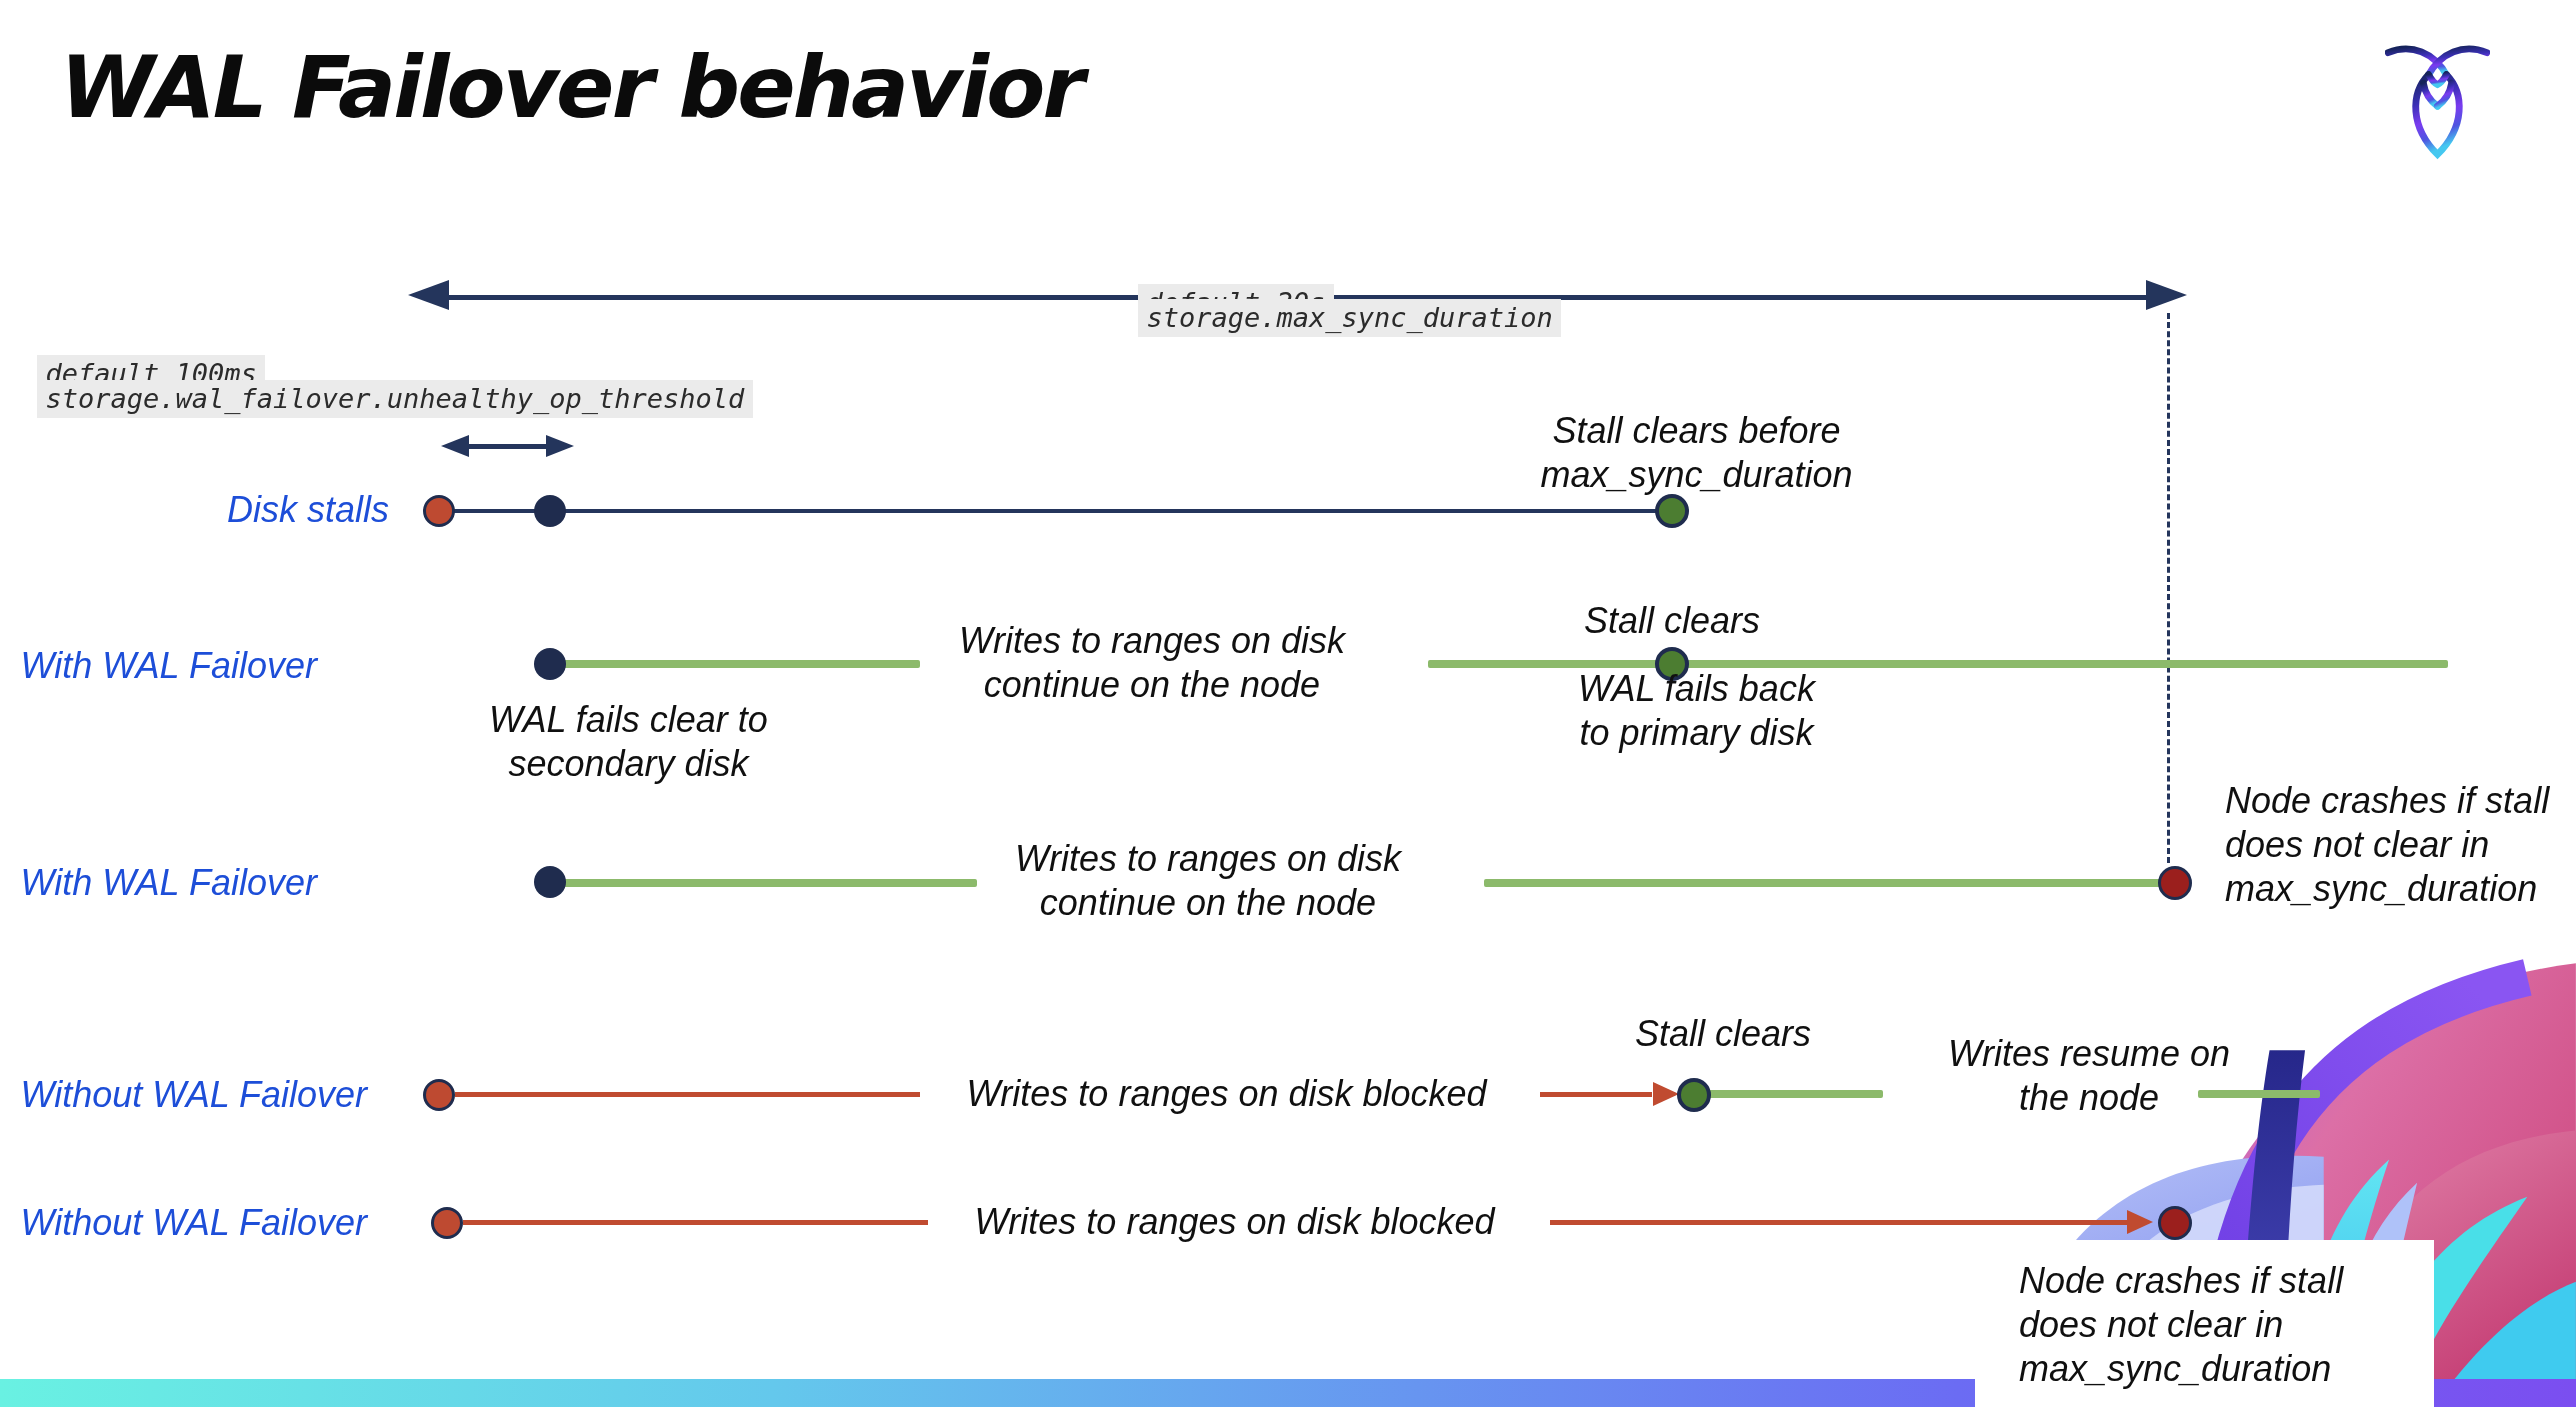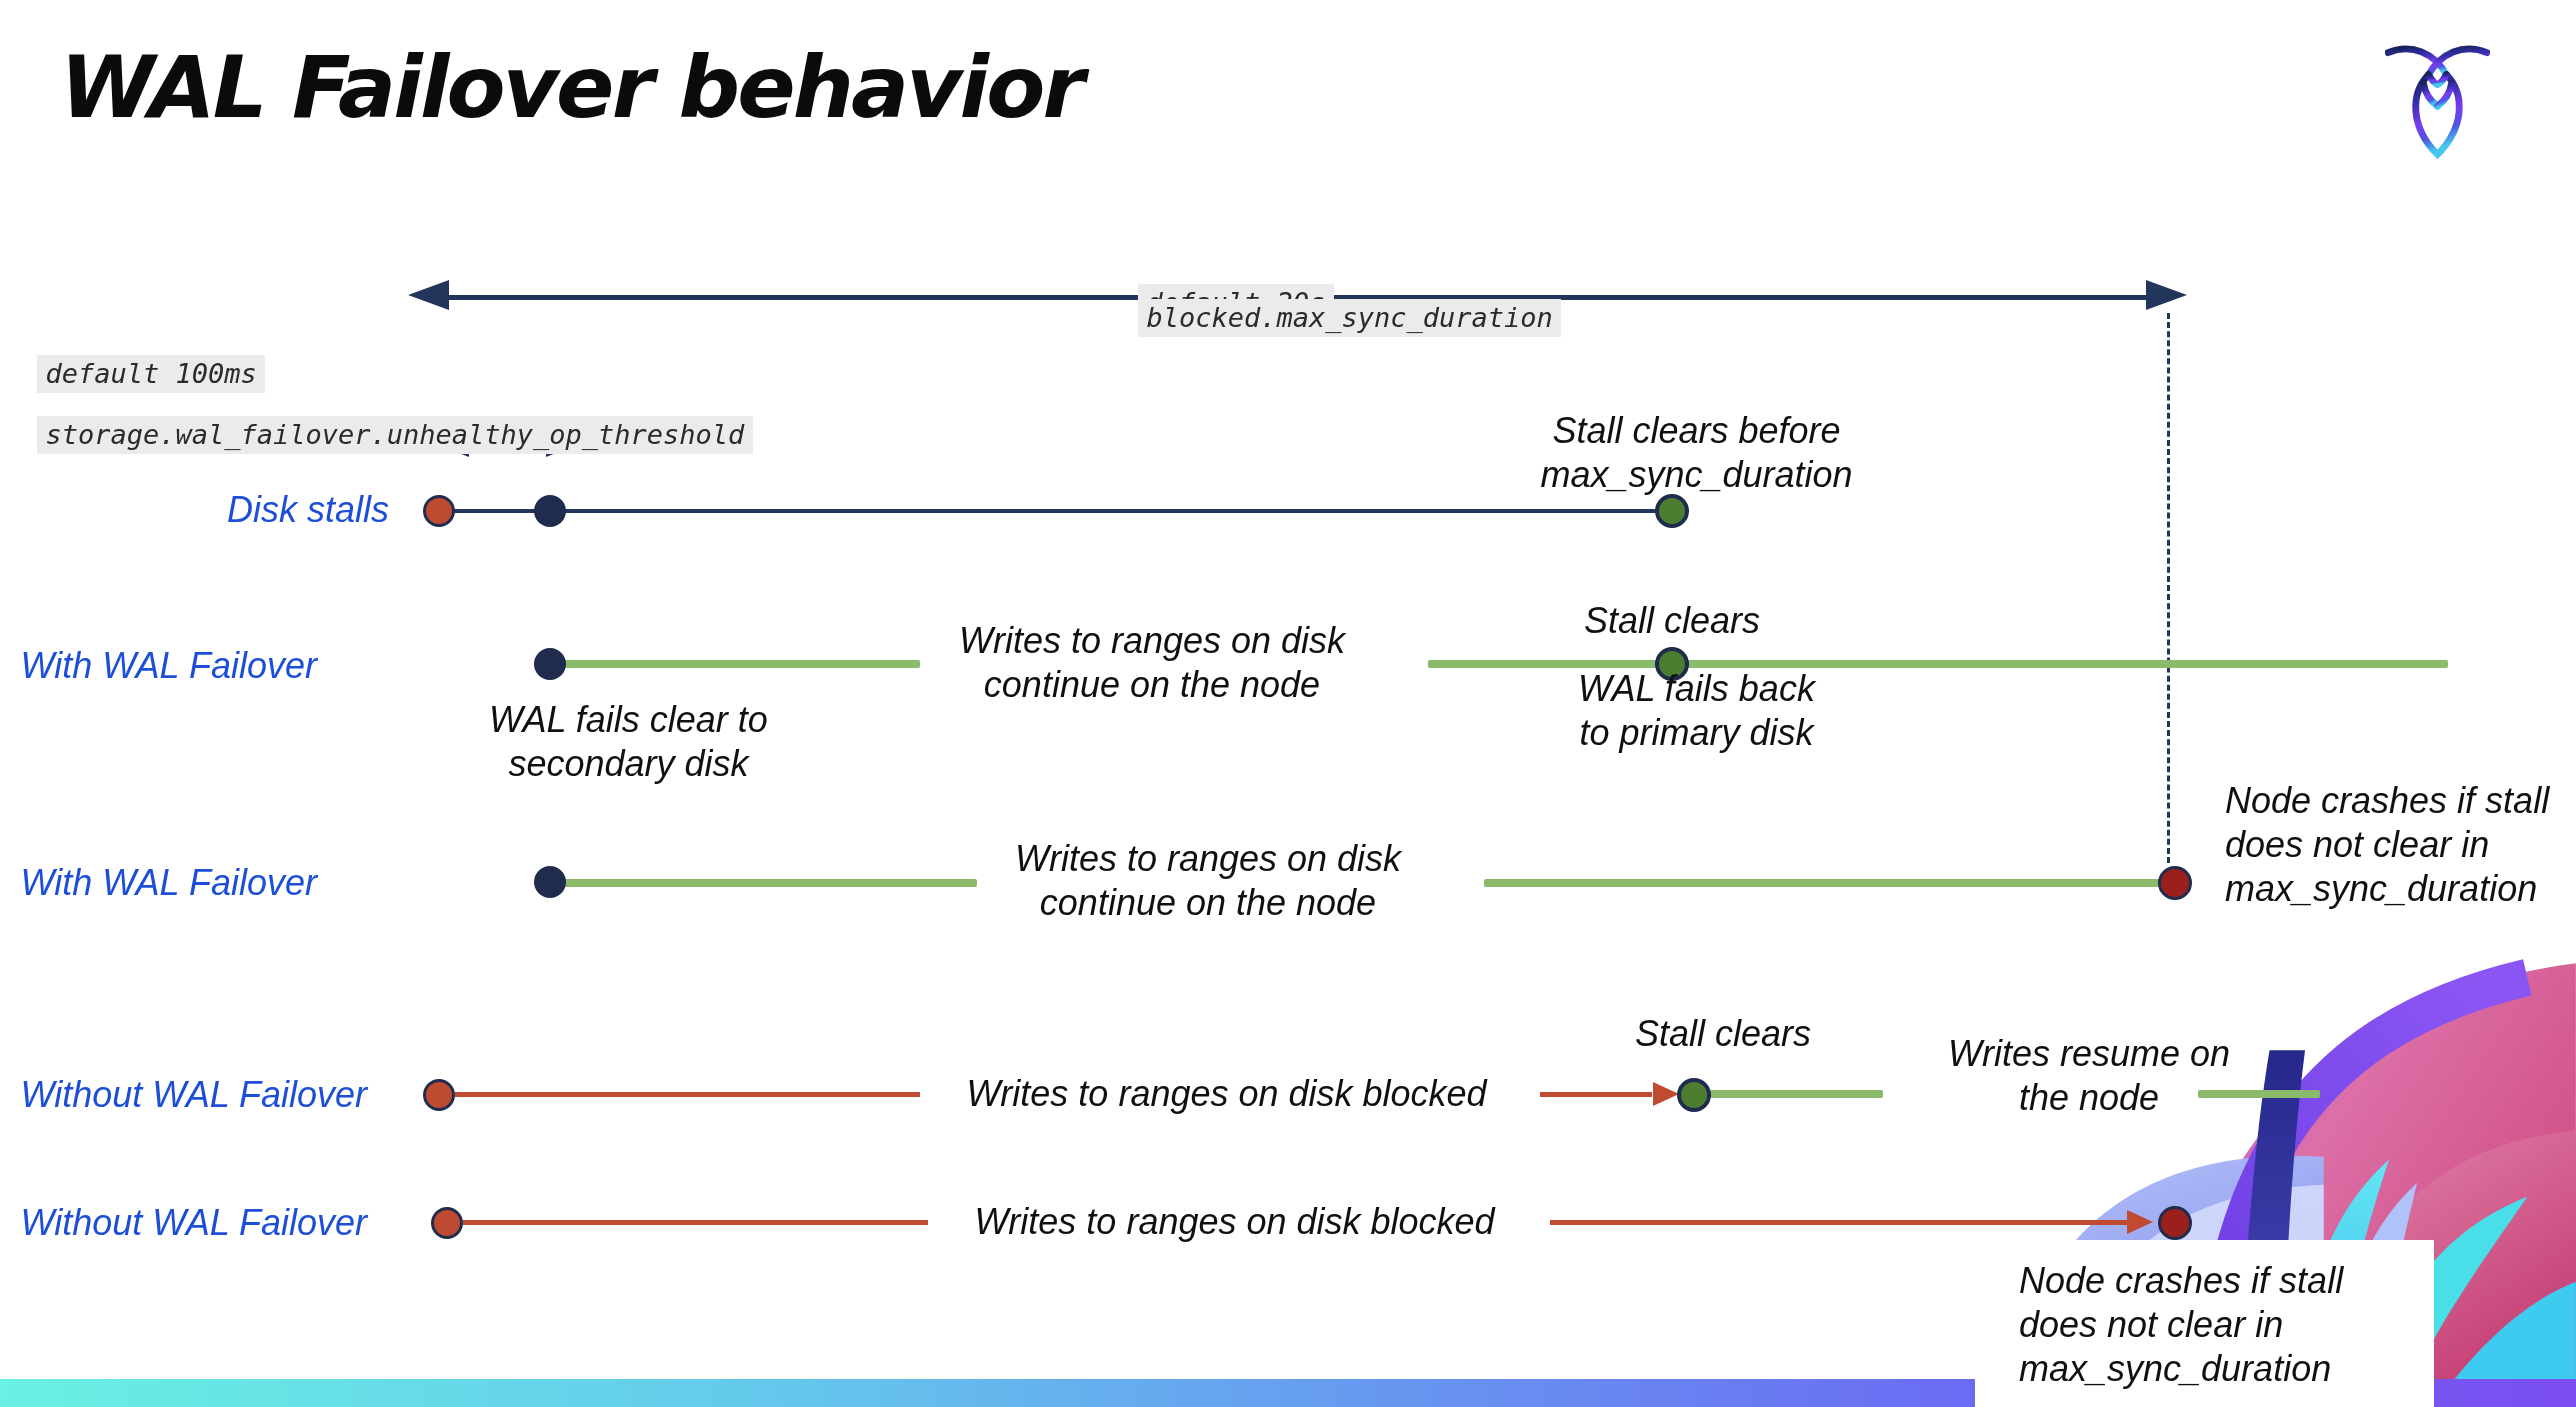--- a/index.html
+++ b/index.html
@@ -121,24 +121,24 @@
     <path d="M 338 530 C 346 372 356 242 372 148 L 410 148 C 396 258 388 398 386 530 Z" fill="url(#gStalk)"></path>
     <path d="M 76 530 C 80 468 90 422 104 392 C 110 452 108 494 106 530 Z" fill="#55E6EA"></path>
   </svg>
 
   <div class="abs bottombar"></div>
 
   <div class="abs tri nleft" style="left:408px;top:280px;"></div>
   <div class="abs hline" style="left:447px;top:295px;width:1705px;"></div>
   <div class="abs tri nright" style="left:2146px;top:280px;"></div>
   <div class="abs code" style="left:1138px;top:264px;margin-top:20px;">default 20s</div>
-  <div class="abs code" style="left:1138px;top:299px;">blocked.max_sync_duration</div>
+  <div class="abs code" style="left:1138px;top:299px;">storage.max_sync_duration</div>
 
   <div class="abs code" style="left:37px;top:355px;">default 100ms</div>
-  <div class="abs code" style="left:37px;top:416px;">storage.wal_failover.unhealthy_op_threshold</div>
+  <div class="abs code" style="left:37px;top:380px;">storage.wal_failover.unhealthy_op_threshold</div>
   <div class="abs tri sleft" style="left:441px;top:435px;"></div>
   <div class="abs hline" style="left:467px;top:444px;width:80px;"></div>
   <div class="abs tri sright" style="left:546px;top:435px;"></div>
 
   <div class="abs dashv" style="left:2167px;top:313px;height:550px;"></div>
 
   <div class="abs rowlabel" style="left:131px;top:487px;width:258px;text-align:right;">Disk stalls</div>
   <div class="abs thinline" style="left:439px;top:509px;width:1233px;"></div>
   <div class="abs dot red" style="left:423px;top:495px;"></div>
   <div class="abs dot navy" style="left:534px;top:495px;"></div>

